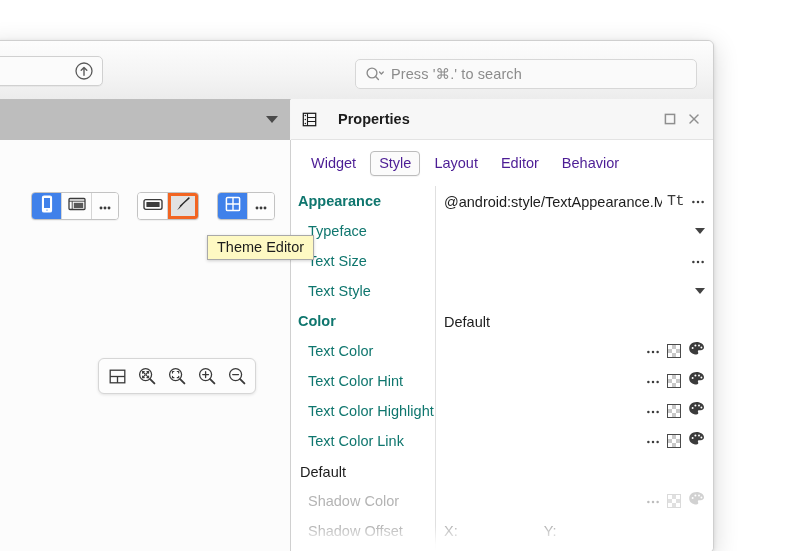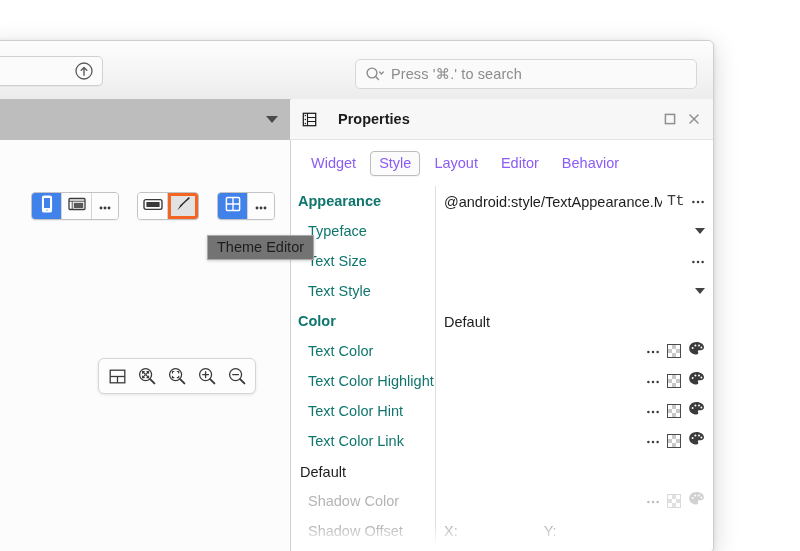--- a/index.html
+++ b/index.html
@@ -152,21 +152,21 @@
     background: #e2e2e2;
     box-shadow: inset 0 0 0 3px #f26522;
   }
   .dots { display: block; }
 
   
   .tooltip {
     position: absolute;
     left: 220px;
     top: 194px;
-    background: #737373;
+    background: #fef9c3;
     border: 1px solid #a9a9a9;
     padding: 3px 9px 4px 9px;
     font-size: 14.5px;
     color: #1d1d1d;
     box-shadow: 0 1px 3px rgba(0,0,0,0.18);
     white-space: nowrap;
     z-index: 40;
   }
 
   
@@ -233,21 +233,21 @@
     width: 422px; height: 46px;
     background: #ffffff;
     display: flex;
     align-items: center;
     padding-left: 11px;
     box-sizing: border-box;
     gap: 5px;
   }
   .tab {
     font-size: 14.5px;
-    color: #8b5cf6;
+    color: #4c1d95;
     padding: 3px 8px 4px 8px;
     border-radius: 4px;
     border: 1px solid transparent;
     white-space: nowrap;
   }
   .tab.active {
     border: 1px solid #bcbcbc;
     background: #fbfbfb;
     box-shadow: 0 1px 1px rgba(0,0,0,0.05);
   }
@@ -630,21 +630,21 @@
                 <circle cx="4.6" cy="6.9" r="1.0" fill="#ffffff"></circle>
                 <circle cx="7.4" cy="4.5" r="1.0" fill="#ffffff"></circle>
                 <circle cx="11.0" cy="4.6" r="1.0" fill="#ffffff"></circle>
                 <circle cx="13.4" cy="6.5" r="0.95" fill="#ffffff"></circle>
               </svg>
             </span>
           </span>
         </div>
 
         <div class="prop-row">
-          <span class="prop-label child">Text Color Highlight</span>
+          <span class="prop-label child">Text Color Hint</span>
           <span class="prop-value">
             <span class="val-text"></span>
           </span>
           <span class="row-ctrls">
             <span class="ctrl-dots">
               <svg width="14" height="6" viewBox="0 0 14 6">
                 <circle cx="2.4" cy="3" r="1.25" fill="#3b3b3b"></circle>
                 <circle cx="7" cy="3" r="1.25" fill="#3b3b3b"></circle>
                 <circle cx="11.6" cy="3" r="1.25" fill="#3b3b3b"></circle>
               </svg>
@@ -659,21 +659,21 @@
                 <circle cx="4.6" cy="6.9" r="1.0" fill="#ffffff"></circle>
                 <circle cx="7.4" cy="4.5" r="1.0" fill="#ffffff"></circle>
                 <circle cx="11.0" cy="4.6" r="1.0" fill="#ffffff"></circle>
                 <circle cx="13.4" cy="6.5" r="0.95" fill="#ffffff"></circle>
               </svg>
             </span>
           </span>
         </div>
 
         <div class="prop-row">
-          <span class="prop-label child">Text Color Hint</span>
+          <span class="prop-label child">Text Color Highlight</span>
           <span class="prop-value">
             <span class="val-text"></span>
           </span>
           <span class="row-ctrls">
             <span class="ctrl-dots">
               <svg width="14" height="6" viewBox="0 0 14 6">
                 <circle cx="2.4" cy="3" r="1.25" fill="#3b3b3b"></circle>
                 <circle cx="7" cy="3" r="1.25" fill="#3b3b3b"></circle>
                 <circle cx="11.6" cy="3" r="1.25" fill="#3b3b3b"></circle>
               </svg>

